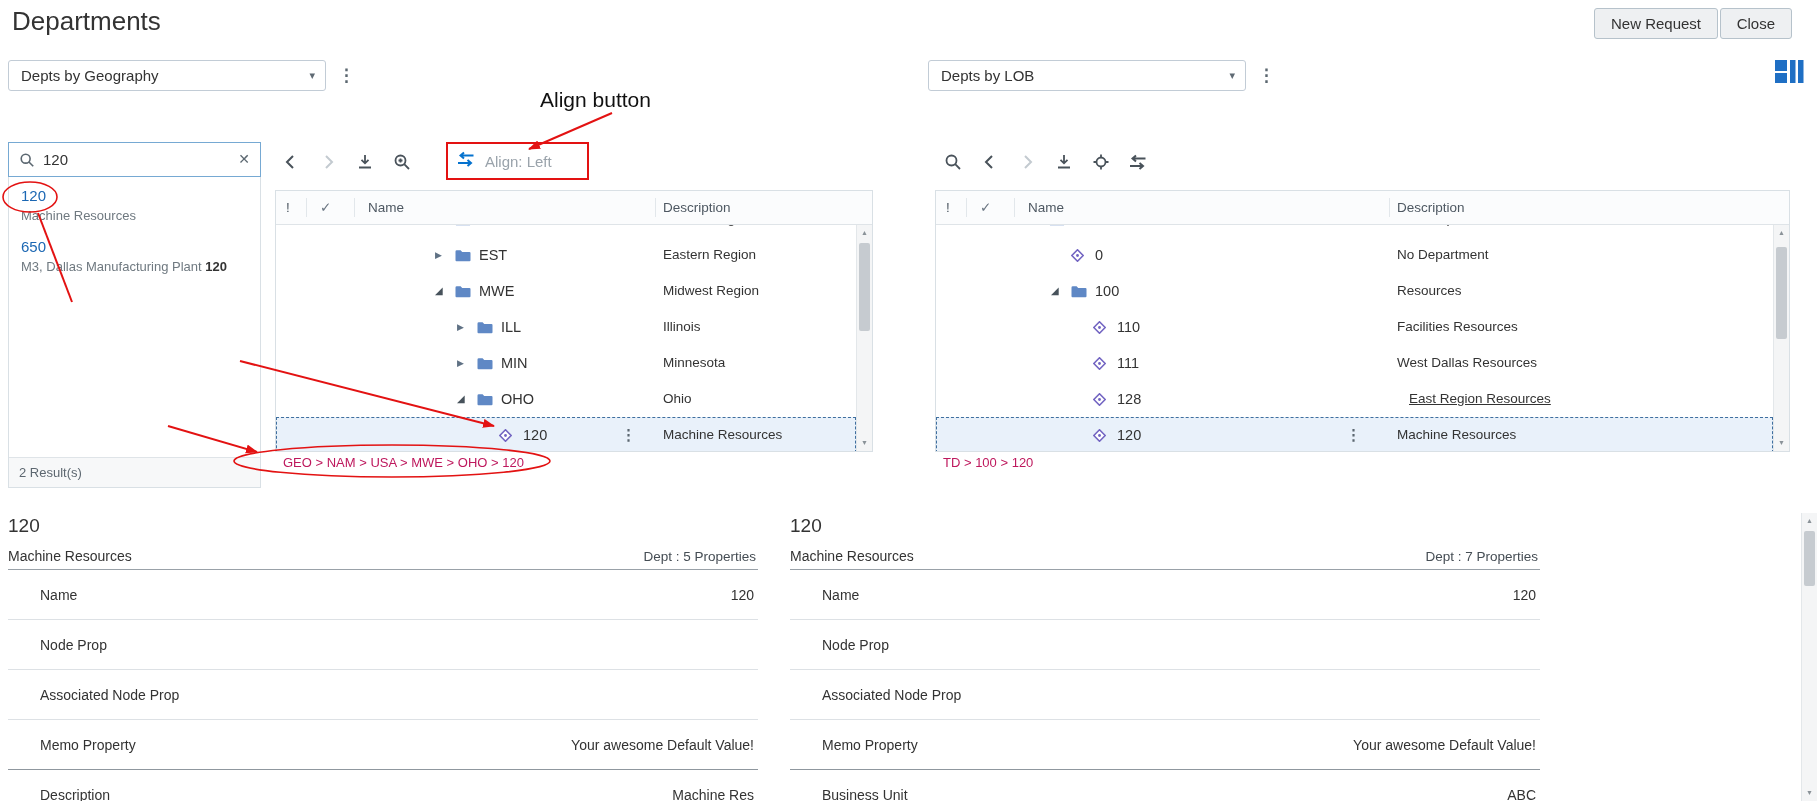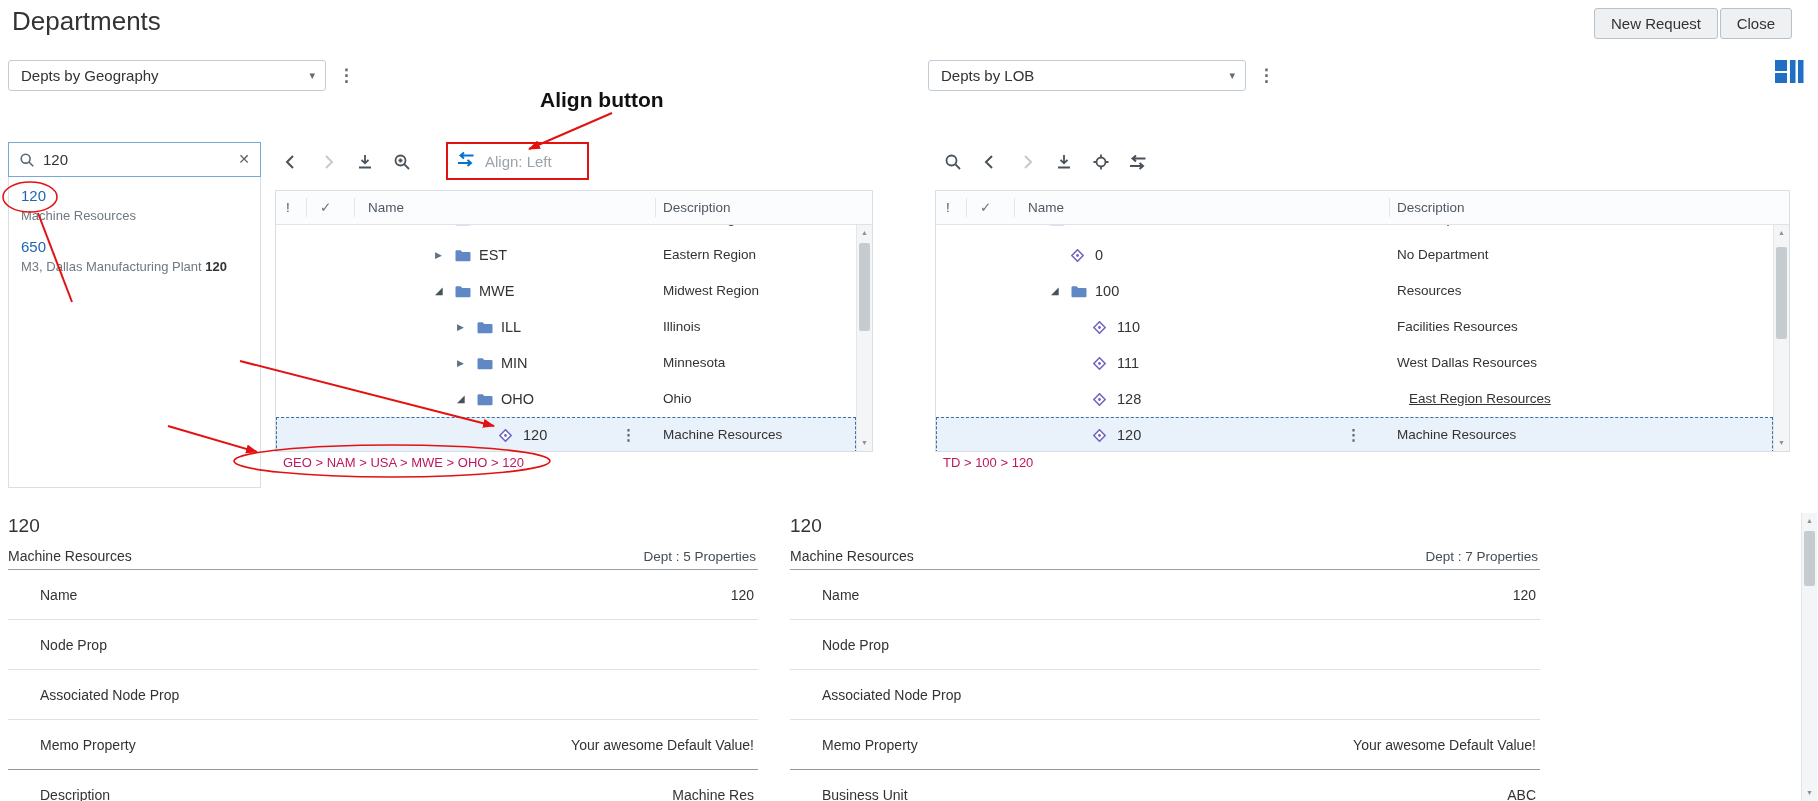--- a/index.html
+++ b/index.html
@@ -70,21 +70,21 @@
   .ptitle{height:28px;line-height:28px;font-size:19px;color:#333}
   .psubrow{position:relative;height:30px;border-bottom:1px solid #99a1a8}
   .psub{position:absolute;left:0;bottom:5px;font-size:14px;color:#333}
   .pbadge{position:absolute;right:2px;bottom:5px;font-size:13.5px;color:#454d54}
   .prow{position:relative;height:50px;border-bottom:1px solid #dde1e5}
   .prow:nth-child(4){border-bottom-color:#8f979e}
   .plabel{position:absolute;left:32px;line-height:50px;font-size:14px;color:#333}
   .pvalue{position:absolute;right:4px;line-height:50px;font-size:14px;color:#333}
 
   
-  .anno{position:absolute;color:#111;font-weight:700}
+  .anno{position:absolute;color:#111;font-weight:400}
   .overlay{position:absolute;left:0;top:0;pointer-events:none}
   .redline{stroke:#e31212;stroke-width:2;fill:none}
 </style>
 </head>
 <body>
 
 <div class="app">
 
   <div class="title">Departments</div>
   <button class="btn" style="right:100px;top:8px">New Request</button>
@@ -123,20 +123,21 @@
     <div class="sresults" id="search-results">
         <div class="sresult">
           <div class="slink">120</div>
           <div class="sdesc">Machine Resources</div>
         </div>
         <div class="sresult">
           <div class="slink">650</div>
           <div class="sdesc">M3, Dallas Manufacturing Plant <b>120</b></div>
         </div>
       </div>
+    <div class="sfooter">2 Result(s)</div>
   </div>
 
   <div class="toolbar" style="left:281px;top:149px">
     <span class="ticon">
       <svg width="18" height="18" viewBox="0 0 18 18">
           <path d="M11 3 L5 9 L11 15" stroke="#49525a" stroke-width="2" fill="none"></path>
         </svg>
       </span>
     <span class="ticon">
       <svg width="18" height="18" viewBox="0 0 18 18">

